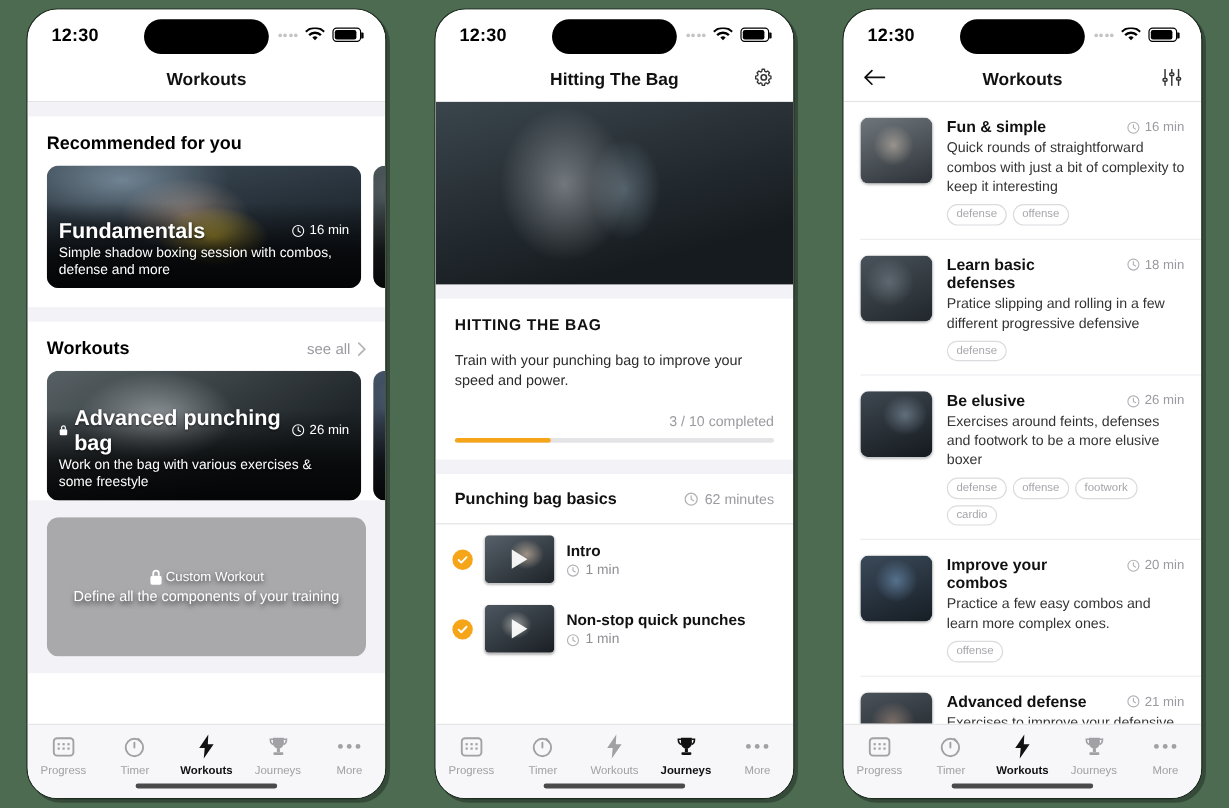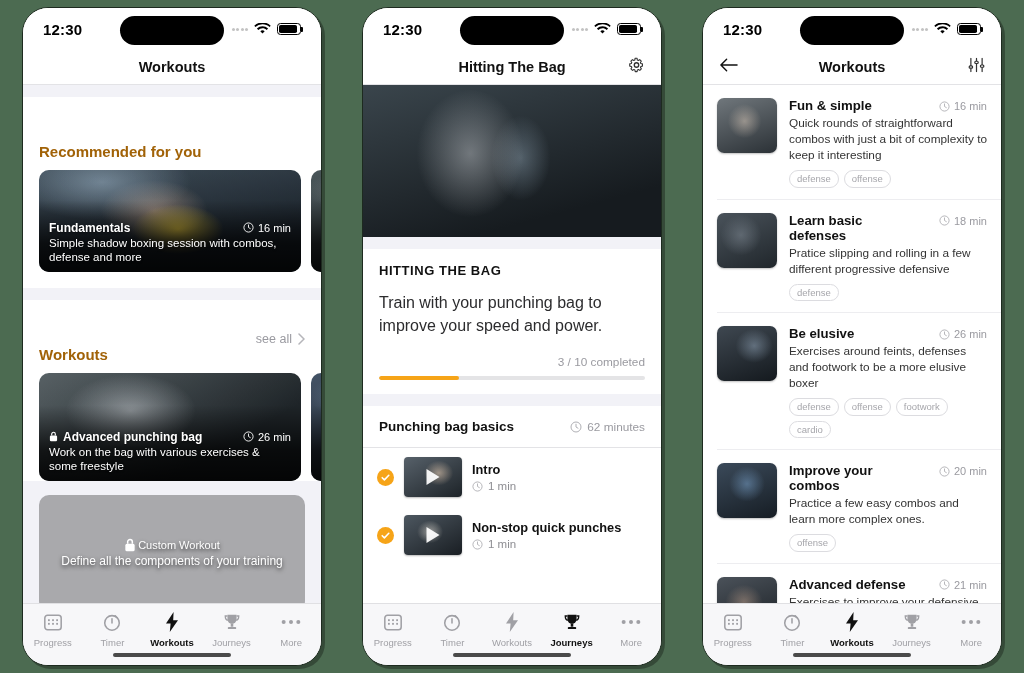--- a/index.html
+++ b/index.html
@@ -50,52 +50,52 @@
   .navbar .title { font-size:14.5px; font-weight:700; color:#111; }
   .nav-left, .nav-right { position:absolute; top:50%; transform:translateY(-50%); cursor:pointer; }
   .nav-left { left:16px; } .nav-right { right:16px; }
   .hairline { height:1px; background:#e3e3e6; flex:0 0 1px; }
 
   
   .body { flex:1 1 auto; overflow:hidden; background:#fff; position:relative; }
   .gap { background:#f2f2f7; height:12px; }
 
   .sec-head { display:flex; align-items:center; justify-content:space-between; padding: 14px 16px 10px; }
-  .sec-title { font-size:15px; font-weight:700; color:#a16207;margin-top:32px; }
+  .sec-title { font-size:15px; font-weight:700; color:#000000; }
   .see-all { display:flex; align-items:center; gap:6px; font-size:12.5px; color:#9a9aa0; }
 
   
   .hcards { display:flex; gap:10px; padding: 0 0 0 16px; overflow:hidden; }
   .bigcard {
     position:relative; flex:0 0 262px; height:102px; border-radius:10px; overflow:hidden;
     color:#fff;
   }
   .bigcard.tall { height:108px; }
   .bigcard .ph { position:absolute; inset:0; }
   .bigcard .shade { position:absolute; inset:0; background:linear-gradient(180deg, rgba(0,0,0,.05) 30%, rgba(0,0,0,.72) 72%, rgba(0,0,0,.88) 100%); }
   .bigcard .meta { position:absolute; left:10px; right:10px; bottom:7px; }
   .bc-row { display:flex; align-items:center; justify-content:space-between; }
-  .bc-name { font-size:12px; font-weight:700; display:flex; align-items:center; gap:5px; text-shadow:0 1px 2px rgba(0,0,0,.6); }
+  .bc-name { font-size:18px; font-weight:700; display:flex; align-items:center; gap:5px; text-shadow:0 1px 2px rgba(0,0,0,.6); }
   .bc-dur { font-size:11px; display:flex; align-items:center; gap:4px; white-space:nowrap; }
   .bc-sub { font-size:11.5px; line-height:1.28; margin-top:1px; text-shadow:0 1px 2px rgba(0,0,0,.6); }
 
   .custom-wrap { padding:14px 16px 14px; background:#f2f2f7; }
   .custom {
     position:relative; height:116px; border-radius:10px; overflow:hidden; color:#fff;
     display:flex; flex-direction:column; align-items:center; justify-content:center;
   }
   .custom .shade { position:absolute; inset:0; background:rgba(0,0,0,.30); }
   .custom .ct { position:relative; font-size:11px; font-weight:400; display:flex; align-items:center; gap:2px; text-shadow:0 2px 4px rgba(0,0,0,.7); }
   .custom .cs { position:relative; font-size:12px; margin-top:2px; text-shadow:0 2px 4px rgba(0,0,0,.7); }
 
   
   .hero { height:152px; position:relative; }
   .j-block { padding:14px 16px 14px; background:#fff; }
   .j-kicker { font-size:13px; font-weight:700; letter-spacing:.55px; color:#111; }
-  .j-desc { font-size:16px; color:#2c2c2e; line-height:1.42; margin-top:14px; }
+  .j-desc { font-size:12px; color:#2c2c2e; line-height:1.42; margin-top:14px; }
   .j-prog-label { text-align:right; font-size:11.8px; color:#9a9aa0; margin-top:18px; }
   .track { height:4px; border-radius:2px; background:#e4e4e6; margin-top:7px; overflow:hidden; }
   .track i { display:block; height:100%; border-radius:2px; }
 
   .lesson { padding:13px 16px 13px; }
   .lesson-head { display:flex; align-items:center; justify-content:space-between; }
   .lesson-title { font-size:13.5px; font-weight:700; color:#111; }
   .lesson-dur { font-size:11.8px; color:#9a9aa0; display:flex; align-items:center; gap:5px; }
   .lesson-desc { font-size:12.5px; color:#2c2c2e; line-height:1.42; margin-top:13px; }
 

